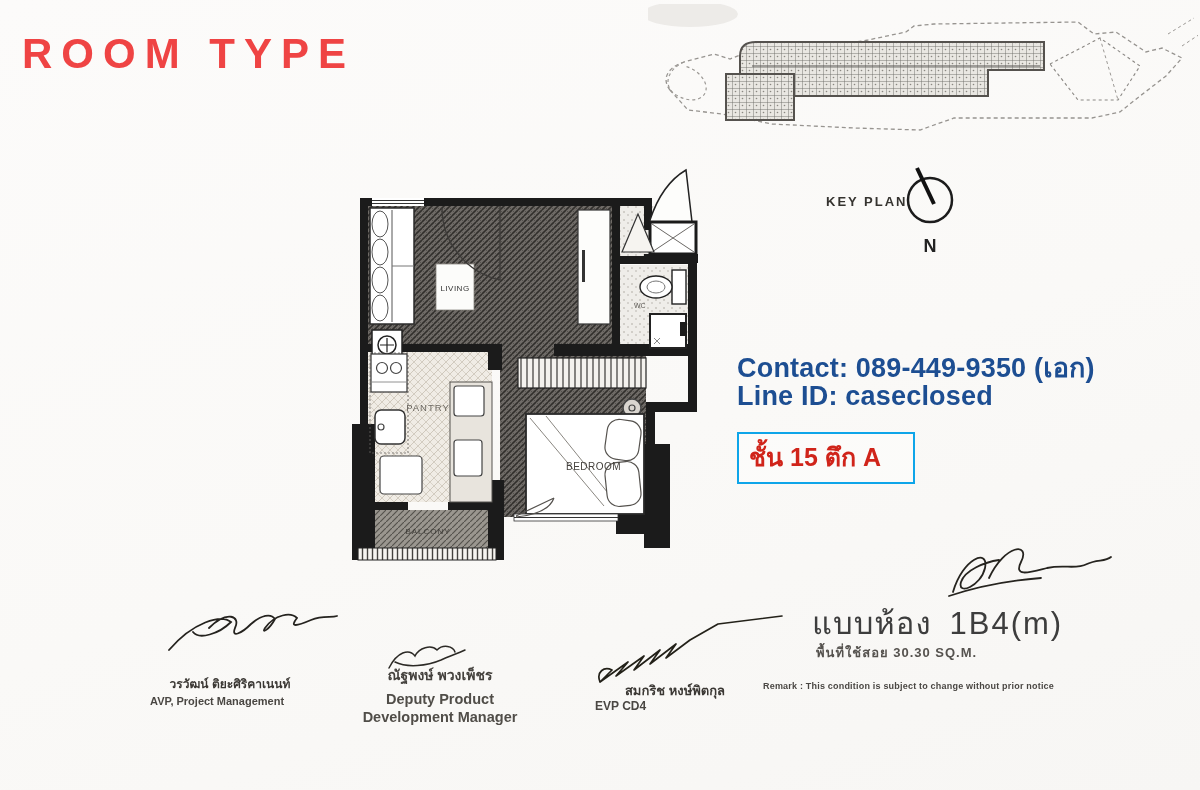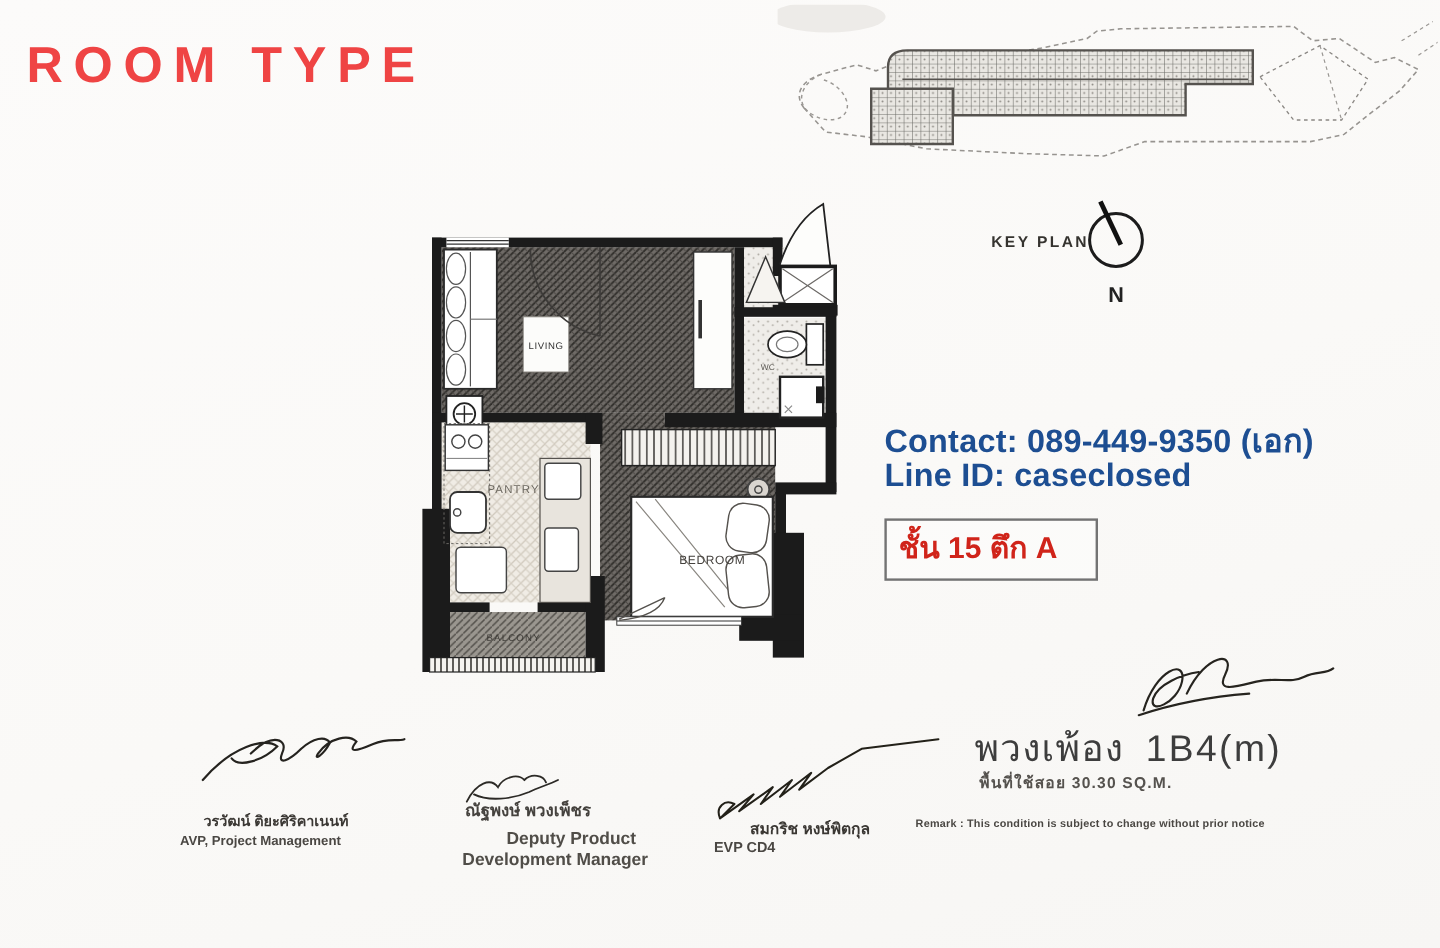--- a/index.html
+++ b/index.html
@@ -14,31 +14,31 @@
     left:22px;top:30px;font-size:42px;font-weight:600;letter-spacing:9px;
     color:#ef4444;
   }
   .keyplan-label{
     left:826px;top:194px;font-size:13px;font-weight:700;letter-spacing:2px;color:#35332f;
   }
   .contact-line1{left:737px;top:346px;font-size:27px;font-weight:800;color:#1d4e92;letter-spacing:.2px;}
   .contact-line2{left:737px;top:381px;font-size:27px;font-weight:800;color:#1d4e92;letter-spacing:.2px;}
   .unit-box{
     left:737px;top:432px;width:156px;padding:6px 8px 8px 10px;
-    border:2px solid #737373;color:#d0241a;font-size:25px;font-weight:800;line-height:34px;
+    border:2px solid #0ea5e9;color:#d0241a;font-size:25px;font-weight:800;line-height:34px;
     background:rgba(255,255,255,.4);
   }
   .unit-type{left:812px;top:598px;font-size:31px;font-weight:500;color:#3d3d3d;letter-spacing:1px;}
   .unit-type .code{margin-left:18px;letter-spacing:2px;}
   .unit-area{left:816px;top:642px;font-size:13px;font-weight:700;color:#55524e;letter-spacing:1px;}
   .remark{left:763px;top:681px;width:330px;font-size:9px;font-weight:700;color:#4a4743;line-height:11px;letter-spacing:.2px;}
   .sig-name{font-size:12px;font-weight:700;color:#3a3733;text-align:center;white-space:nowrap;}
   .sig-title{font-size:11px;font-weight:700;color:#4a4743;text-align:left;white-space:nowrap;line-height:15px;}
   .sig2-name{font-size:14px;font-weight:700;color:#45423e;text-align:center;white-space:nowrap;}
-  .sig2-title{font-size:14.5px;font-weight:700;color:#504d48;text-align:right;white-space:nowrap;line-height:18px;}
+  .sig2-title{font-size:14.5px;font-weight:700;color:#504d48;text-align:center;white-space:nowrap;line-height:18px;}
   svg text{font-family:"Liberation Sans","DejaVu Sans",sans-serif;}
 </style>
 </head>
 <body>
 
 <div class="abs page-title">ROOM TYPE</div>
 
 <svg class="abs" style="left:648px;top:4px;" width="550" height="160" viewBox="0 0 550 160">
   <defs>
     <pattern id="pat-units" width="7" height="7" patternUnits="userSpaceOnUse">
@@ -220,21 +220,21 @@
 </svg>
 
 <div class="abs contact-line1">Contact: 089-449-9350 (เอก)</div>
 <div class="abs contact-line2">Line ID: caseclosed</div>
 
 <div class="abs unit-box">
   <div>ชั้น 15 ตึก A</div>
 </div>
 
 <div class="abs unit-type">
-  <span>พวงเพ้อง</span><span class="code">1B4(m)</span>
+  <span>แบบห้อง</span><span class="code">1B4(m)</span>
 </div>
 <div class="abs unit-area">พื้นที่ใช้สอย  30.30 SQ.M.</div>
 
 <div class="abs remark">
   <div>Remark : This condition is subject to change without prior notice</div>
 </div>
 
 <svg class="abs" style="left:165px;top:606px;" width="175" height="58" viewBox="0 0 175 58">
   <path d="M4,44 C28,16 56,8 66,16 C54,28 34,34 28,26 M44,22 C62,4 76,10 70,22 C66,32 76,28 86,18 C96,9 106,7 110,13 C104,24 96,28 100,22 C110,8 126,6 132,12 C124,22 132,20 146,14 C158,9 166,12 172,10" fill="none" stroke="#25231f" stroke-width="1.8" stroke-linecap="round"></path>
 </svg>

